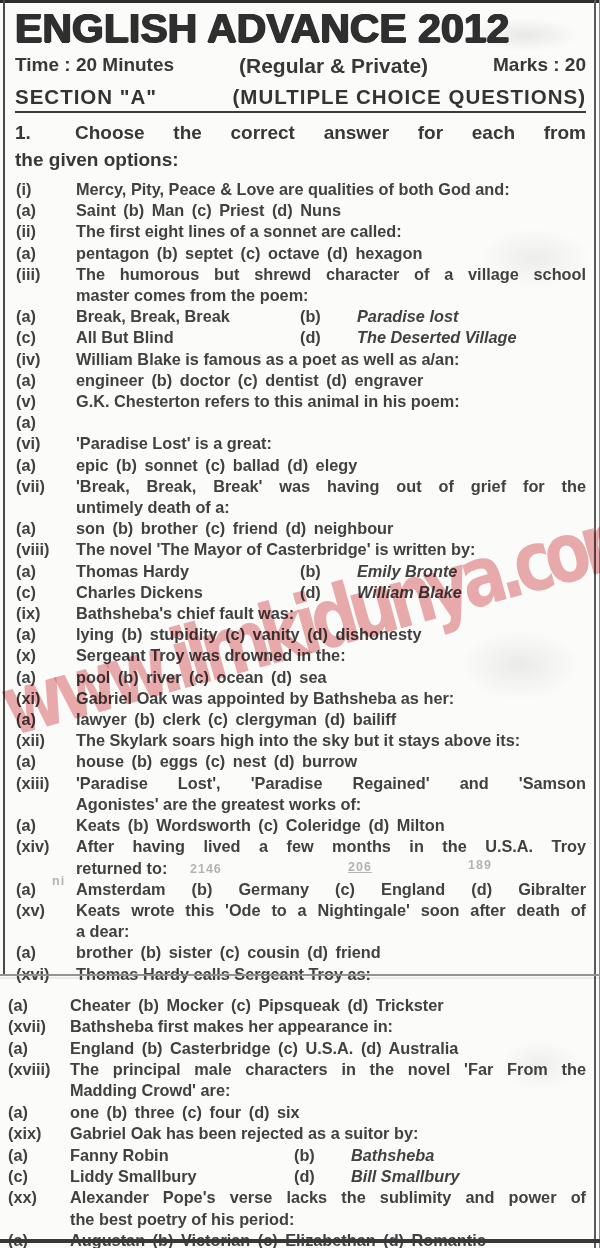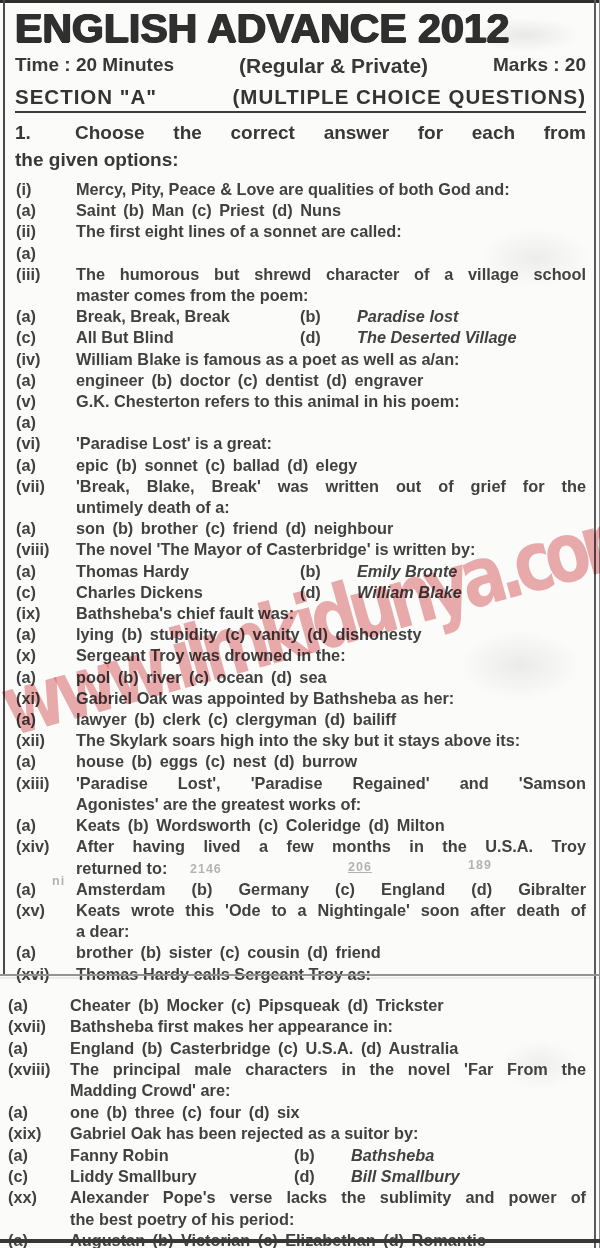--- a/index.html
+++ b/index.html
@@ -127,20 +127,23 @@
         </span>
       </div>
       <div class="row q">
         <span class="lbl">(ii)</span>
         <span class="txt">
           <div class="l1">The first eight lines of a sonnet are called:</div>
         </span>
       </div>
       <div class="row o">
         <span class="lbl">(a)</span>
+        <span class="txt">
+          <div class="l1">pentagon (b) septet (c) octave (d) hexagon</div>
+        </span>
       </div>
       <div class="row q">
         <span class="lbl">(iii)</span>
         <span class="txt">
           <div class="l1 jfull">The humorous but shrewd character of a village school</div>
           <div class="l2">master comes from the poem:</div>
         </span>
       </div>
       <div class="row oo">
         <span class="lbl">(a)</span>
@@ -183,21 +186,21 @@
       </div>
       <div class="row o">
         <span class="lbl">(a)</span>
         <span class="txt">
           <div class="l1">epic (b) sonnet (c) ballad (d) elegy</div>
         </span>
       </div>
       <div class="row q">
         <span class="lbl">(vii)</span>
         <span class="txt">
-          <div class="l1 jfull">'Break, Blake, Break' was written out of grief for the</div>
+          <div class="l1 jfull">'Break, Break, Break' was having out of grief for the</div>
           <div class="l2">untimely death of a:</div>
         </span>
       </div>
       <div class="row o">
         <span class="lbl">(a)</span>
         <span class="txt">
           <div class="l1">son (b) brother (c) friend (d) neighbour</div>
         </span>
       </div>
       <div class="row q">

